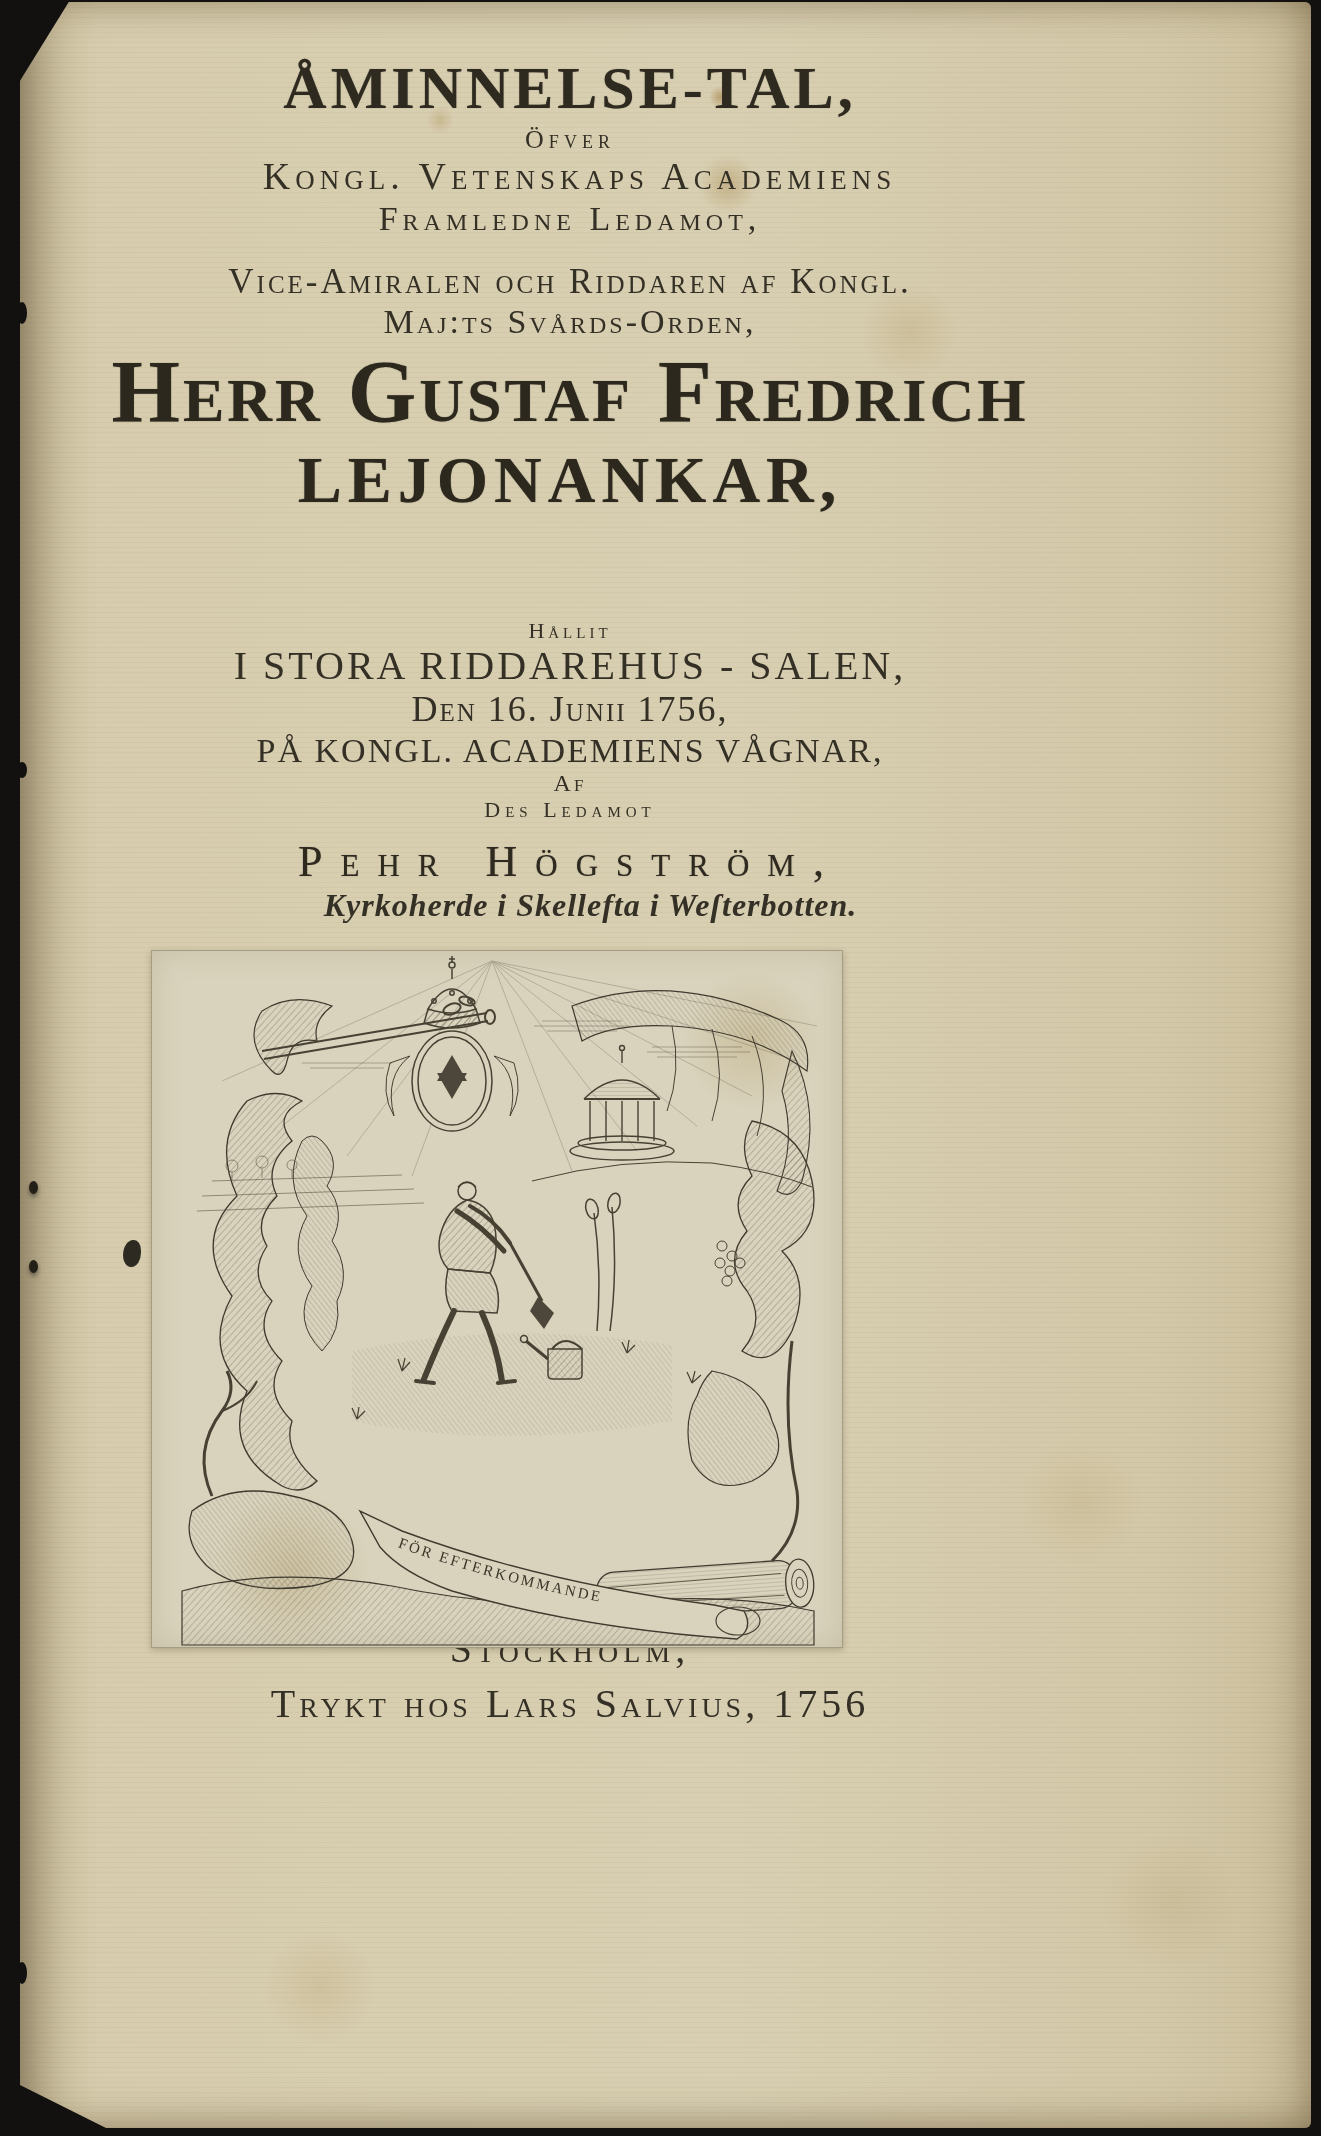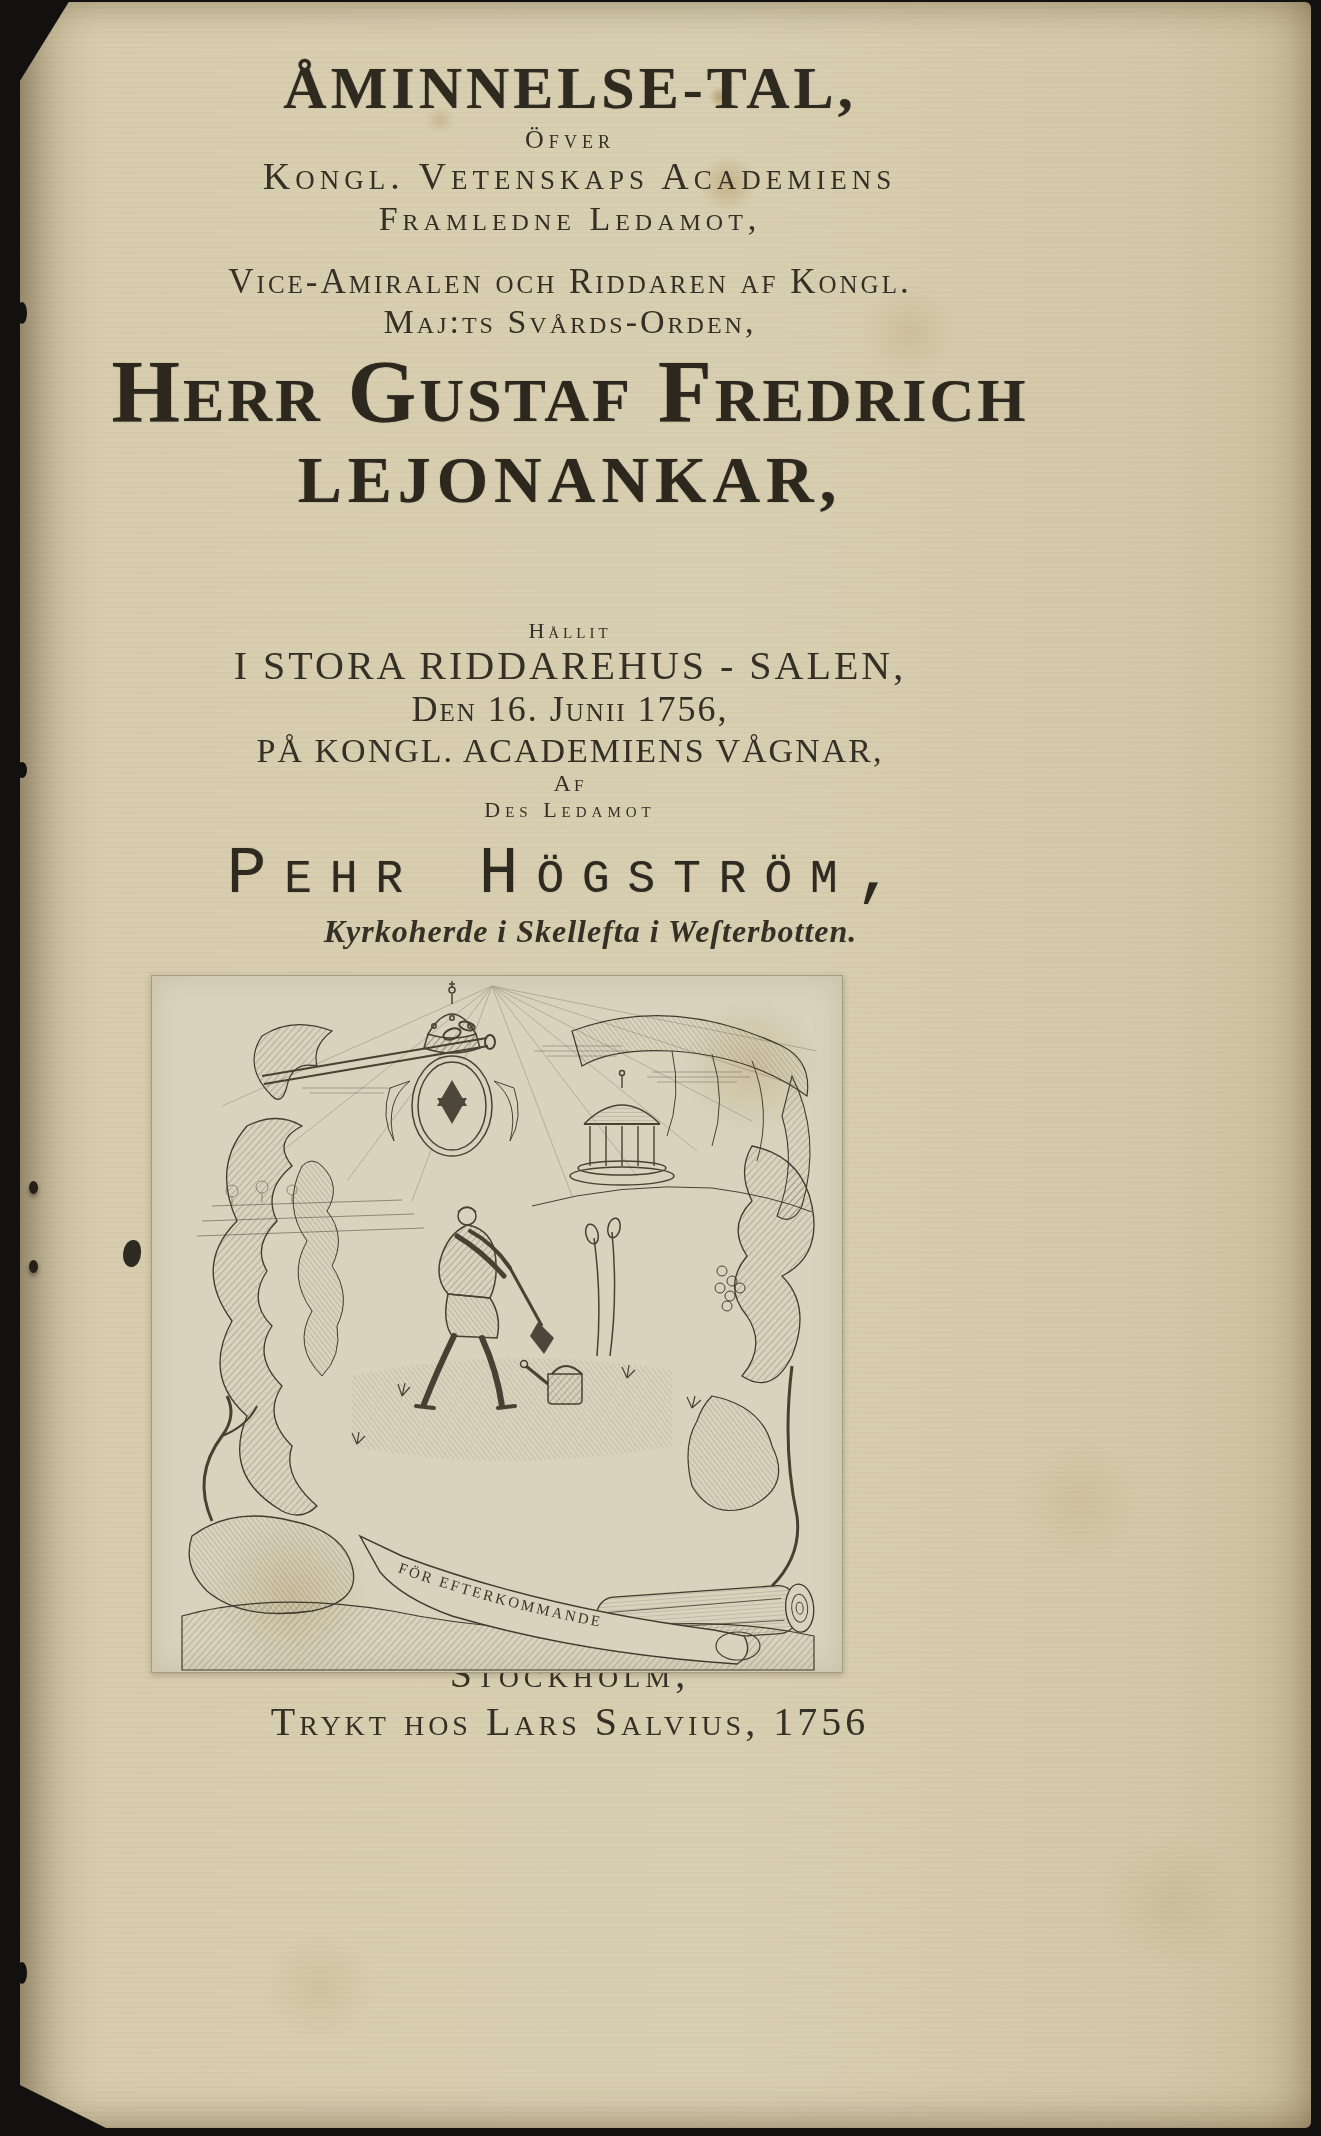--- a/index.html
+++ b/index.html
@@ -39,30 +39,30 @@
   .l-rank{font-size:35px;letter-spacing:3px;margin-top:24px;}
   .l-order{font-size:34px;letter-spacing:3px;}
   .l-name1{font-size:88px;font-weight:700;letter-spacing:3px;color:#2c281e;text-shadow:0 0 1px rgba(44,40,30,.55);}
   .l-name2{font-size:66px;font-weight:700;letter-spacing:6px;color:#2c281e;text-shadow:0 0 1px rgba(44,40,30,.55);}
   .l-held{margin-top:100px;font-size:22px;letter-spacing:4px;}
   .l-venue{font-size:40px;letter-spacing:3px;}
   .l-date{font-size:36px;letter-spacing:2px;}
   .l-behalf{font-size:34px;letter-spacing:2px;}
   .l-af{font-size:24px;letter-spacing:3px;}
   .l-member{font-size:22px;letter-spacing:5px;}
-  .l-author{margin-top:14px;font-size:66px;letter-spacing:18px;color:#2e2a20;text-shadow:0 0 1px rgba(46,42,32,.5);font-family:Liberation Mono, monospace;}
+  .l-author{margin-top:14px;font-size:44px;letter-spacing:18px;color:#2e2a20;text-shadow:0 0 1px rgba(46,42,32,.5);}
   .l-authtitle{font-size:32px;font-style:italic;font-weight:700;letter-spacing:1px;margin-left:41px;}
   .plate{
     position:relative;z-index:2;margin-top:26px;margin-left:131px;
     width:692px;height:698px;background:#d9d3bd;
     border:1px solid rgba(100,90,60,.45);box-sizing:border-box;
     box-shadow:0 2px 6px rgba(80,65,35,.30), inset 0 0 30px rgba(120,105,65,.18);
   }
   .l-city{position:relative;z-index:1;margin-top:-22px;font-size:40px;letter-spacing:5px;}
-  .l-imprint{margin-top:2px;font-size:40px;letter-spacing:4px;}
+  .l-imprint{margin-top:9px;font-size:40px;letter-spacing:4px;}
   
   .corner-tl{position:absolute;left:-2px;top:-2px;width:52px;height:84px;background:#131110;
     clip-path:polygon(0 0,100% 0,0 100%);}
   .corner-bl{position:absolute;left:-2px;bottom:-2px;width:92px;height:46px;background:#131110;
     clip-path:polygon(0 0,0 100%,100% 100%);}
   .stitch{position:absolute;width:9px;height:13px;border-radius:50%;background:#242017;box-shadow:0 3px 4px rgba(36,32,23,.5);}
   .stitch-1{left:9px;top:1179px;}
   .stitch-2{left:9px;top:1258px;}
   .nick{position:absolute;left:-3px;width:10px;height:22px;border-radius:50%;background:#131110;}
   .nick-1{top:300px;} .nick-2{top:760px;height:16px;} .nick-3{top:1960px;}

